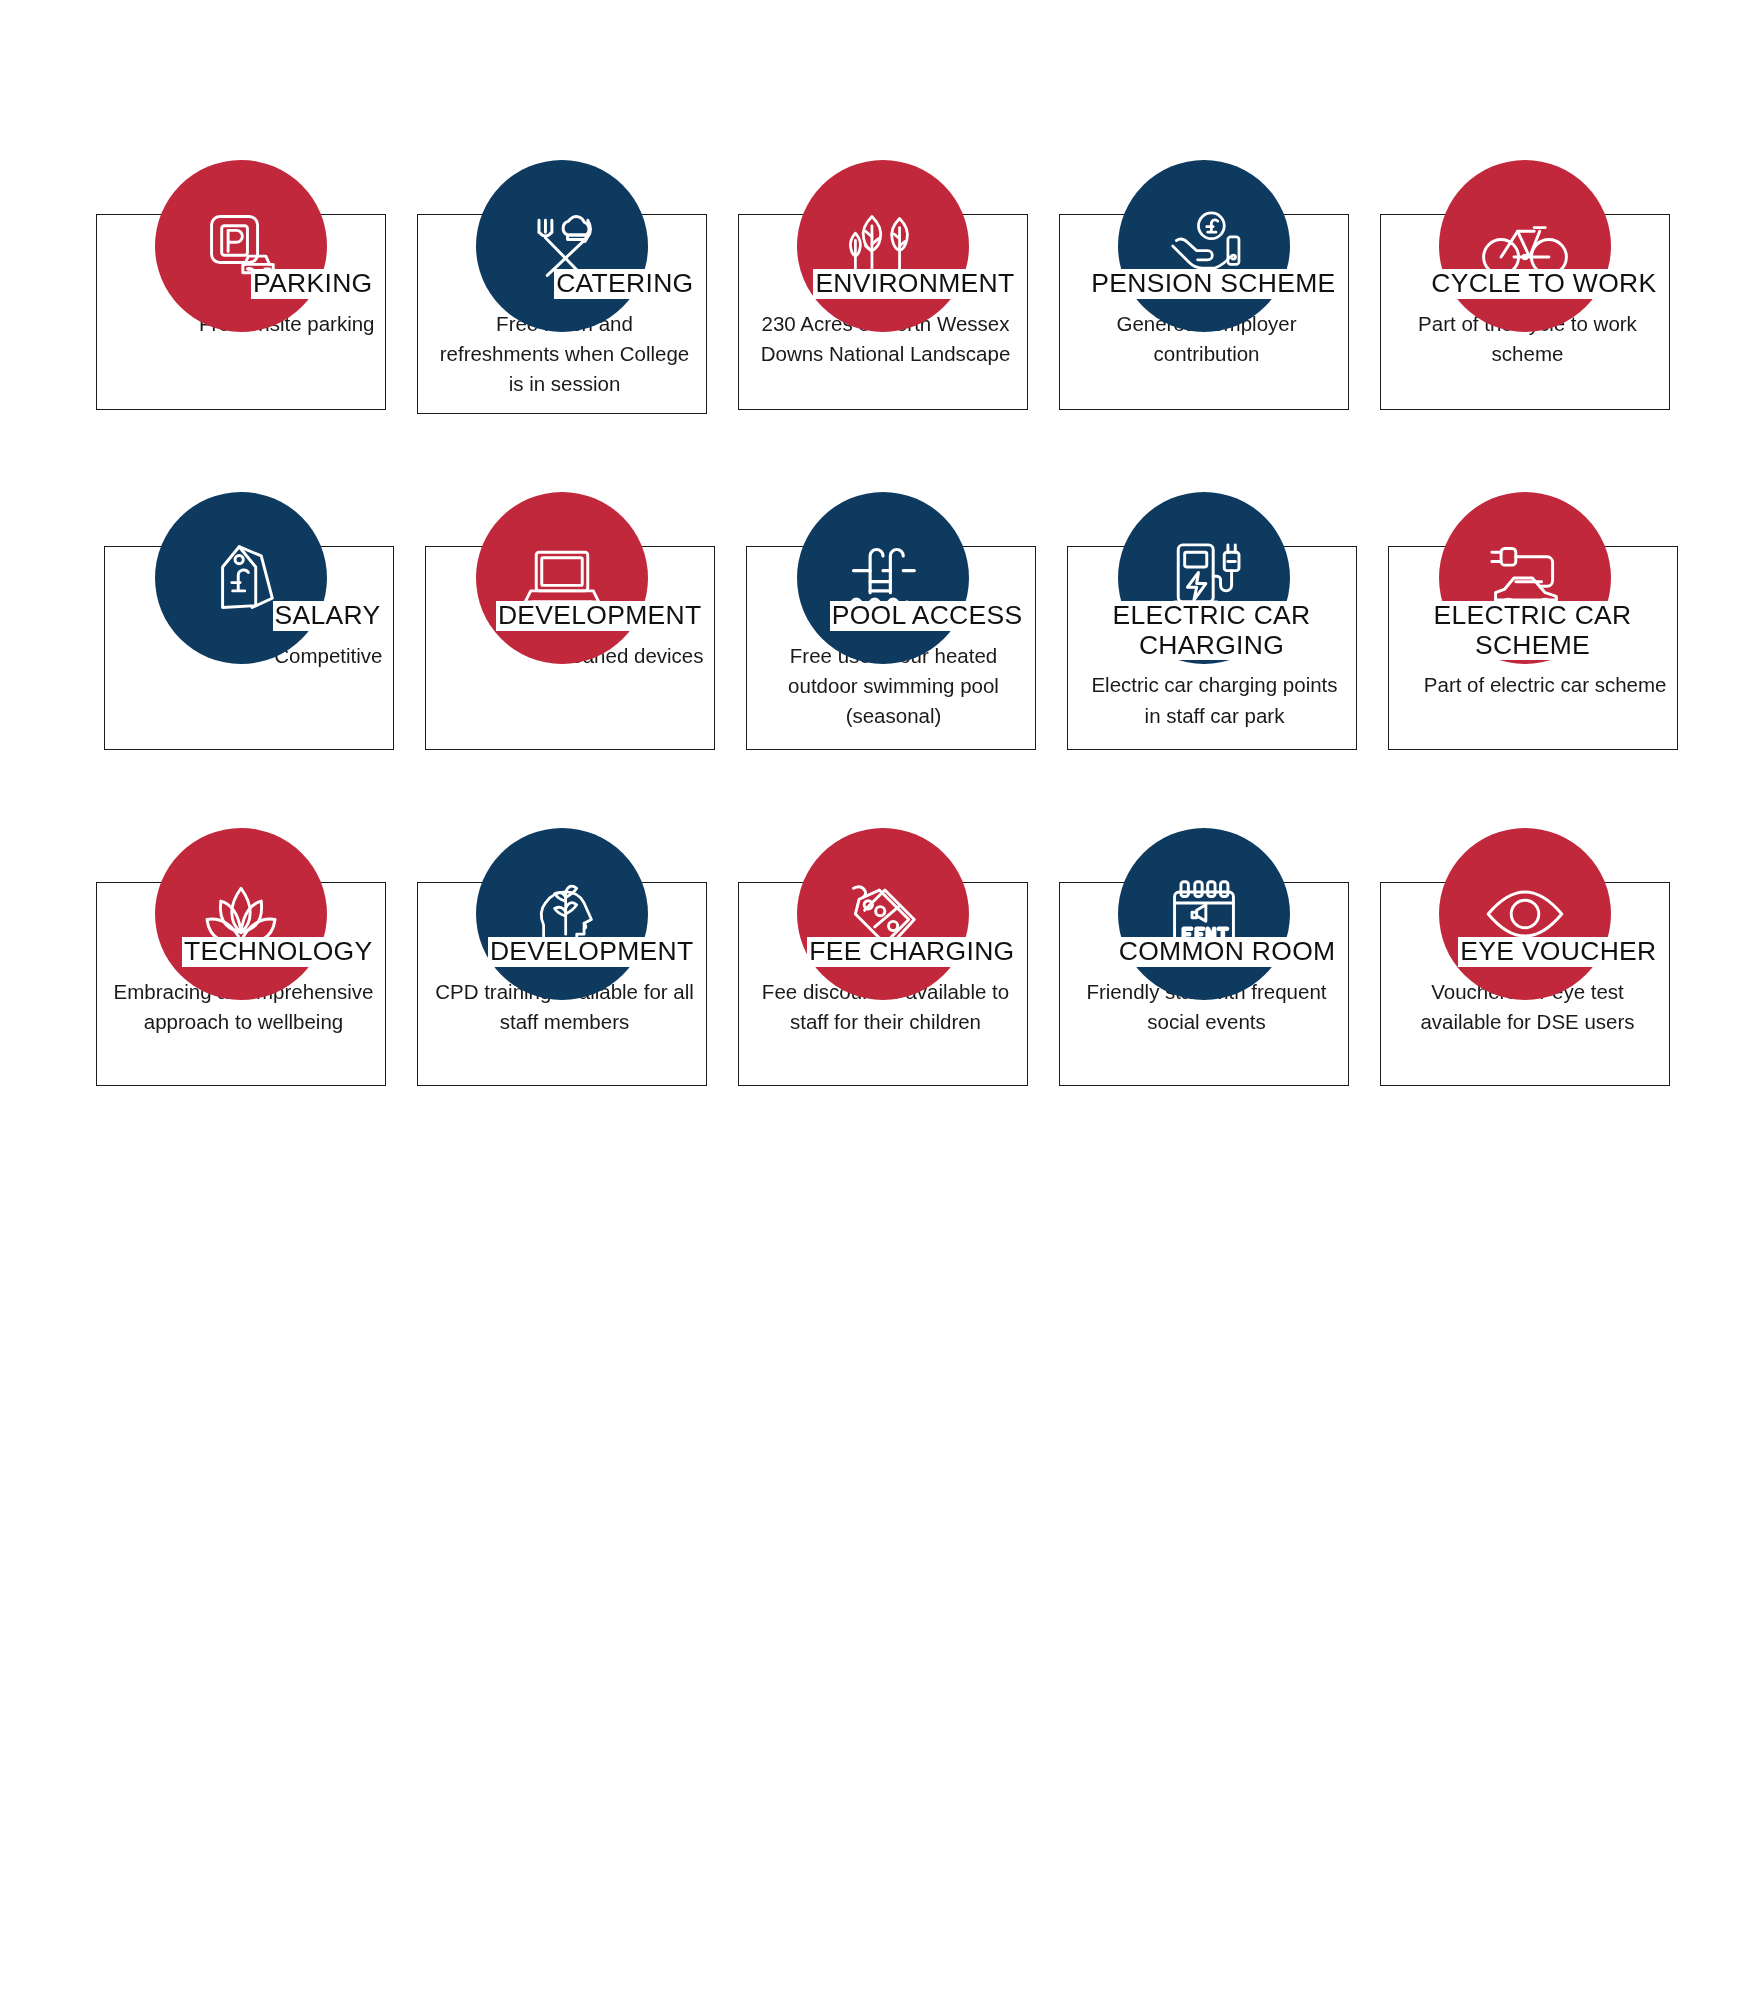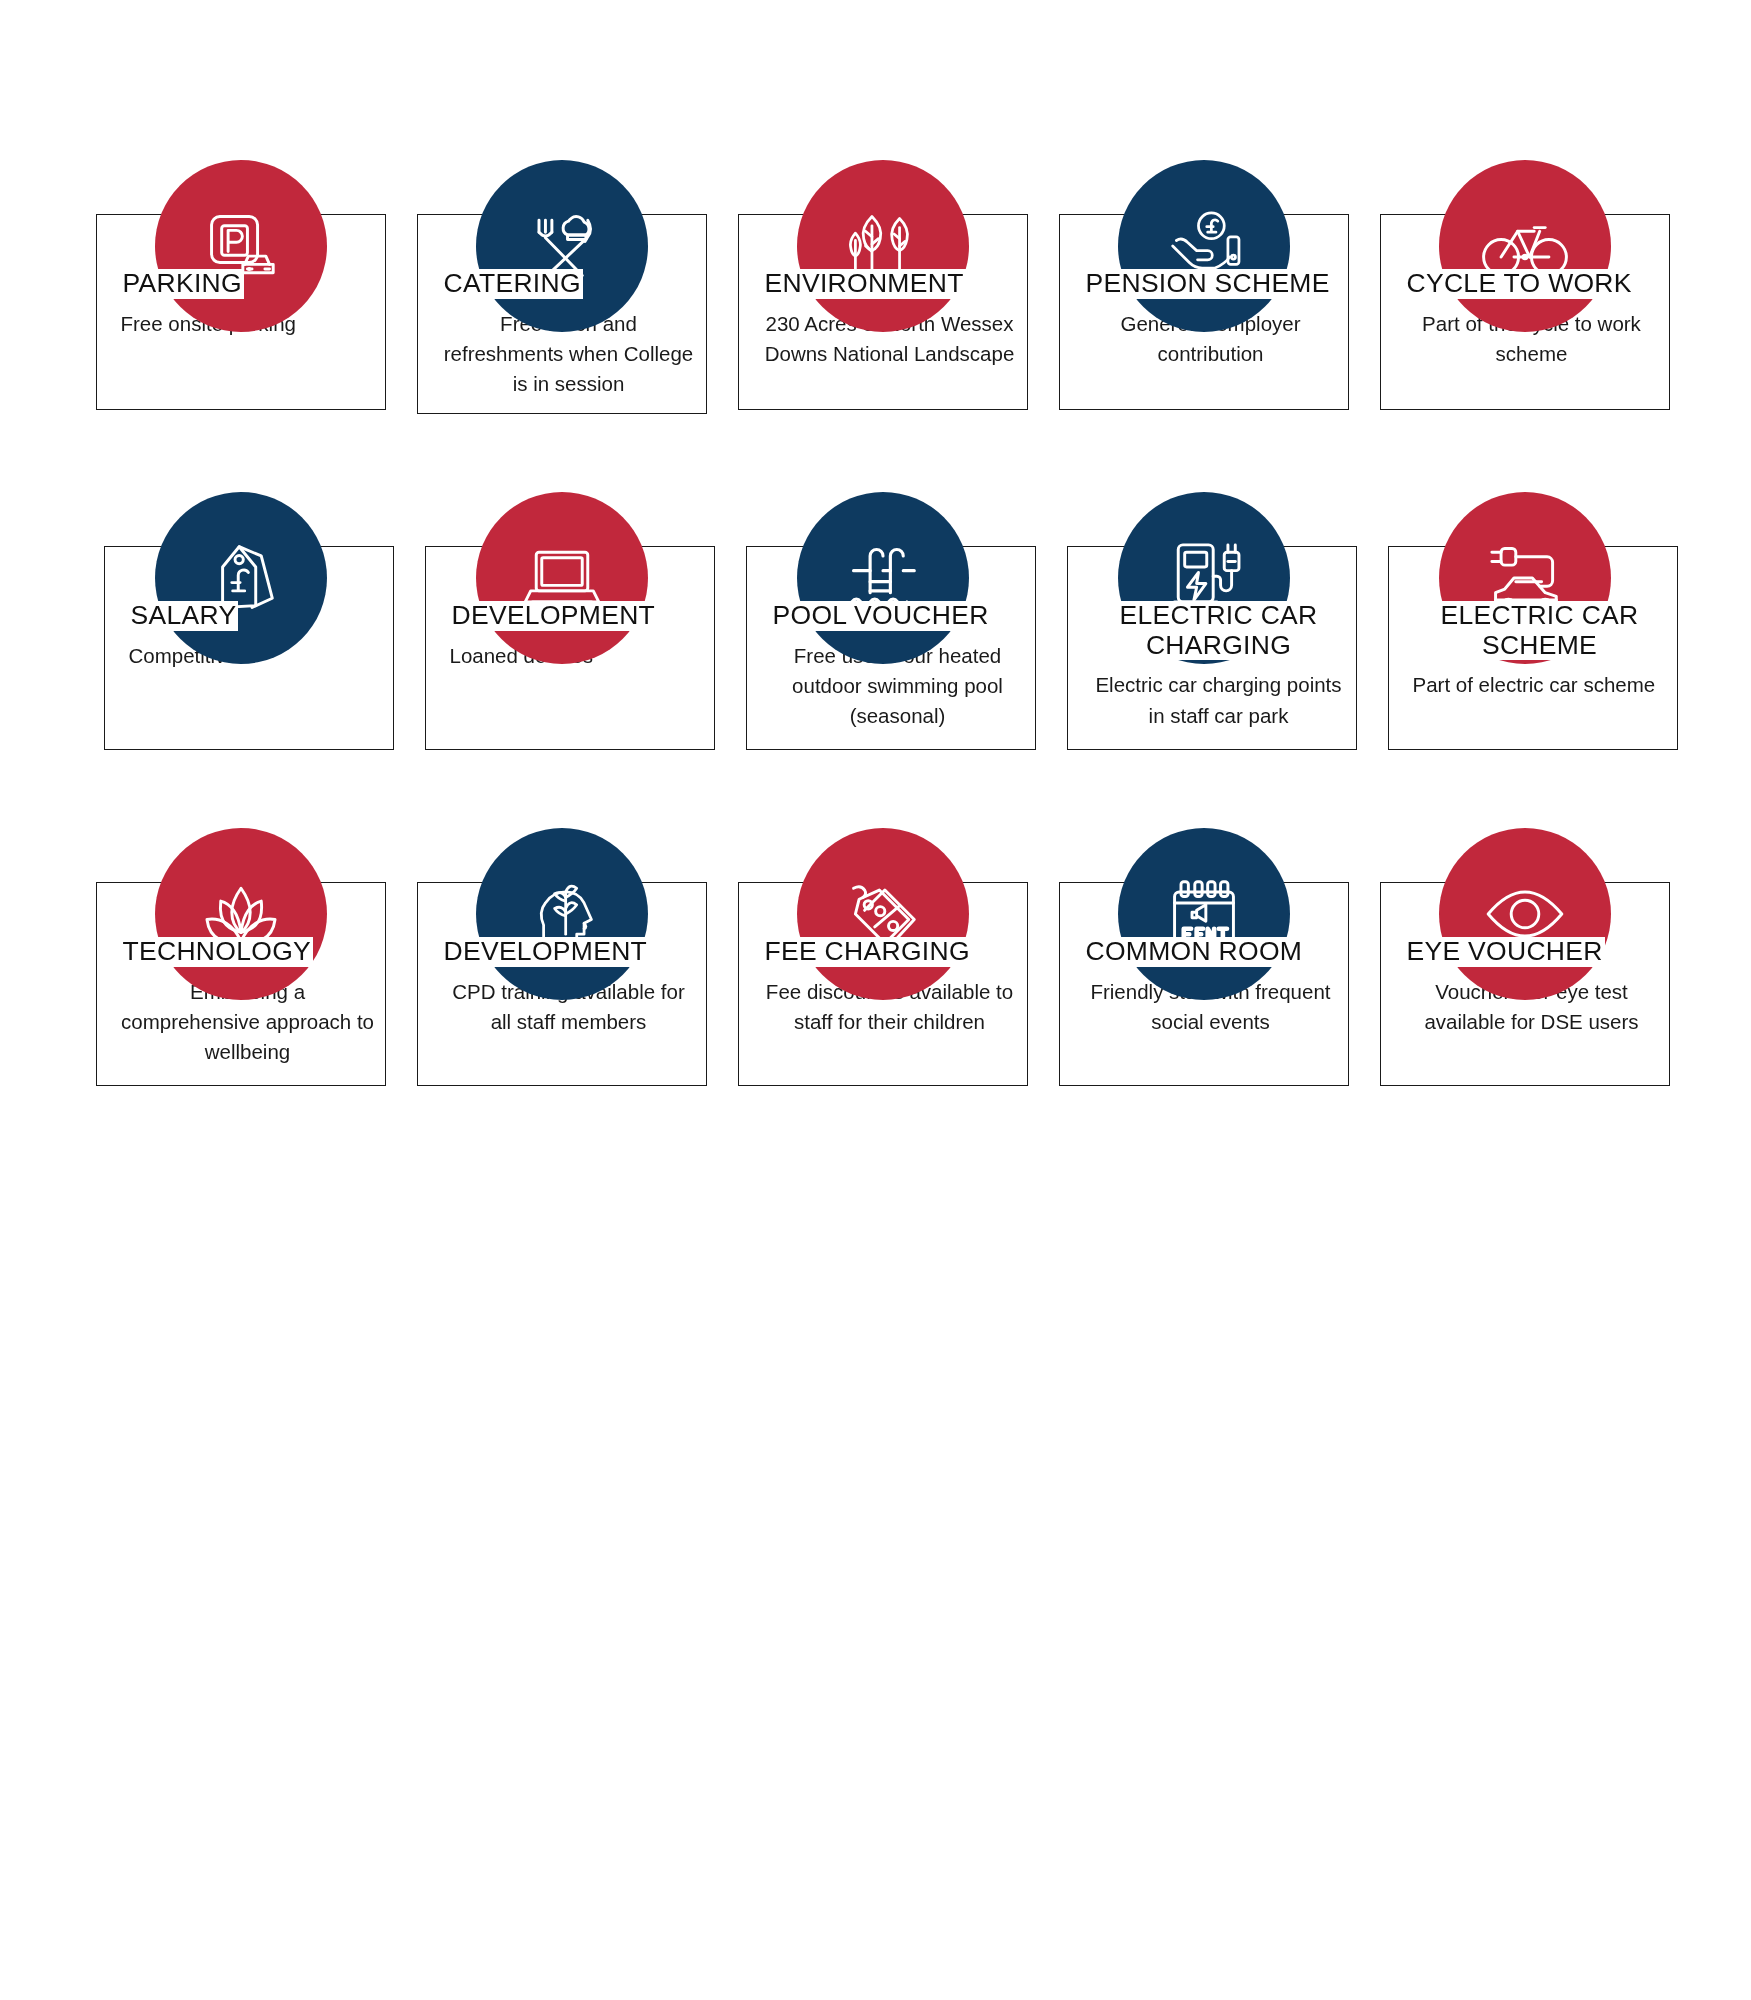--- a/index.html
+++ b/index.html
@@ -48,22 +48,22 @@
     align-items: center;
   }
 
   .card-box {
     width: 290px;
     min-height: 196px;
     border: 1.6px solid #1a1a1a;
     background: transparent;
     display: flex;
     flex-direction: column;
-    align-items: flex-start;
-    padding: 56px 10px 14px 24px;
+    align-items: flex-end;
+    padding: 56px 10px 14px 10px;
   }
 
   .card-badge {
     position: absolute;
     top: 0;
     left: 50%;
     transform: translateX(-50%);
     width: 172px;
     height: 172px;
     border-radius: 50%;
@@ -250,21 +250,21 @@
           <svg viewBox="0 0 100 100" fill="none" stroke="#ffffff" stroke-width="3.4" stroke-linecap="round" stroke-linejoin="round">
             <path d="M36 66 V26 a7 7 0 0 1 14 0"></path>
             <path d="M58 66 V26 a7 7 0 0 1 14 0"></path>
             <path d="M18 42 h18 M50 42 h8 M72 42 h12"></path>
             <path d="M36 54 h22 M36 64 h22"></path>
             <path d="M16 76 q5 -6 10 0 t10 0 t10 0 t10 0 t10 0 t10 0"></path>
             <path d="M16 86 q5 -6 10 0 t10 0 t10 0 t10 0 t10 0 t10 0"></path>
           </svg>
         </div>
         <div class="card-box">
-          <div class="card-title">POOL VOUCHER</div>
+          <div class="card-title">POOL ACCESS</div>
           <div class="card-desc">Free use of our heated outdoor swimming pool (seasonal)</div>
         </div>
       </div>
 
       <div class="benefit-card">
         <div class="card-badge navy">
           <svg viewBox="0 0 100 100" fill="none" stroke="#ffffff" stroke-width="3.2" stroke-linecap="round" stroke-linejoin="round">
             <rect x="22" y="14" width="38" height="62" rx="5"></rect>
             <rect x="29" y="22" width="24" height="16" rx="2"></rect>
             <path d="M44 44 L32 60 h10 l-3 14 l13 -18 h-10z"></path>

